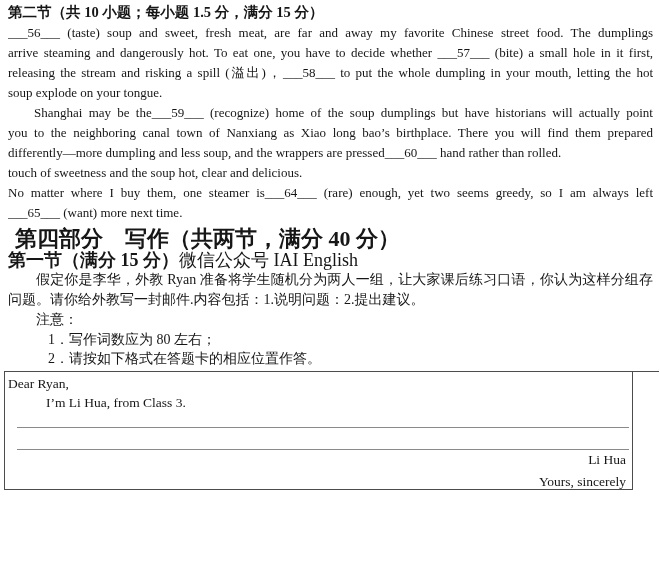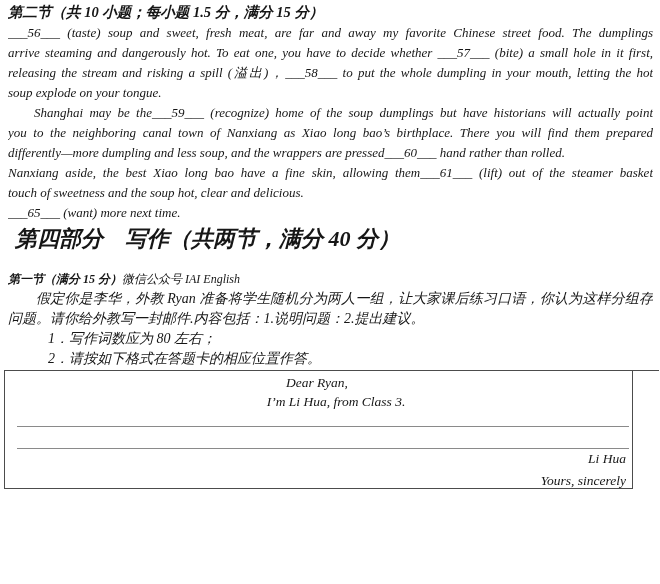--- a/index.html
+++ b/index.html
@@ -1,34 +1,34 @@
 <!DOCTYPE html>
 <html><head>
 <meta charset="utf-8">
 <style>
   html, body { margin: 0; padding: 0; background: #ffffff; }
   body {
     width: 660px; height: 584px; overflow: hidden;
     font-family: "Liberation Serif", "DejaVu Serif", serif;
     color: #161616;
   }
-  .page { padding: 2px 7px 0 8px; font-style: italic; }
+  .page { padding: 2px 7px 0 8px; }
 
   
   .h1 {
     font-weight: bold; font-size: 14.5px; line-height: 21px; height: 21px;
     white-space: nowrap; overflow: hidden;
   }
   .h2 {
     font-weight: bold; font-size: 22px; line-height: 23px; height: 23px;
     margin-top: 4px; padding-left: 7px; white-space: nowrap; overflow: hidden;
   }
   .h3 {
-    font-size: 12px; line-height: 20px; height: 20px;
-    white-space: nowrap; overflow: hidden; margin-top: 19px;
+    font-size: 18px; line-height: 20px; height: 20px;
+    white-space: nowrap; overflow: hidden;
   }
   .h3 .bold { font-weight: bold; }
 
   
   .cn {
     font-size: 14px; line-height: 20px; height: 20px;
     overflow: hidden;
   }
   .cn.small { line-height: 19.5px; height: 19.5px; }
 
@@ -49,21 +49,21 @@
     border: 1px solid #4c4c4c;
     background: #ffffff;
     height: 117px;
   }
   .top-ext {
     position: absolute; top: 0; left: 625px; width: 26px; height: 0;
     border-top: 1px solid #4c4c4c;
   }
   .box-line {
     font-size: 13.5px; line-height: 19px; height: 19px;
-    padding-left: 14px; padding-right: 6px; overflow: hidden; text-align: center;
+    padding-left: 14px; padding-right: 6px; overflow: hidden;
   }
   .box-line.first { margin-top: 2px; padding-left: 3px; }
   .box-line.opening { text-indent: 27px; }
   .wline {
     border-top: 1px solid #8a8a8a;
     margin-left: 12px; margin-right: 3px;
   }
   .wline.one { margin-top: 15px; height: 21px; }
   .wline.two { height: 0; }
   .sig { text-align: right; }
@@ -78,34 +78,35 @@
 
 
   <div>
     <div class="en j">___56___ (taste) soup and sweet, fresh meat, are far and away my favorite Chinese street food. The dumplings</div>
     <div class="en j">arrive steaming and dangerously hot. To eat one, you have to decide whether ___57___ (bite) a small hole in it first,</div>
     <div class="en j">releasing the stream and risking a spill (溢出)，___58___ to put the whole dumpling in your mouth, letting the hot</div>
     <div class="en">soup explode on your tongue.</div>
     <div class="en ind j">Shanghai may be the___59___ (recognize) home of the soup dumplings but have historians will actually point</div>
     <div class="en j">you to the neighboring canal town of Nanxiang as Xiao long bao’s birthplace. There you will find them prepared</div>
     <div class="en">differently—more dumpling and less soup, and the wrappers are pressed___60___ hand rather than rolled.</div>
-    <div class="en j">Nanxiang aside, the best Xiao long bao have a fine skin, allowing them___61___ (lift) out of the steamer basket</div>
     <div class="en">touch of sweetness and the soup hot, clear and delicious.</div>
+    <div class="en j">No matter where I buy them, one steamer is___64___ (rare) enough, yet two seems greedy, so I am always left</div>
     <div class="en">___65___ (want) more next time.</div>
   </div>
 
   <div class="h2">第四部分　写作（共两节，满分 40 分）</div>
 
   <div class="h3">
     <span class="bold">第一节（满分 15 分）</span><span>微信公众号 IAI English</span>
   </div>
 
   <div class="cn ind-sm j">假定你是李华，外教 Ryan 准备将学生随机分为两人一组，让大家课后练习口语，你认为这样分组存在</div>
   <div class="cn">问题。请你给外教写一封邮件.内容包括：1.说明问题：2.提出建议。</div>
 
+  <div class="cn small ind-sm">注意：</div>
   <div class="cn small ind-num">1．写作词数应为 80 左右；</div>
   <div class="cn small ind-num">2．请按如下格式在答题卡的相应位置作答。</div>
 
   <div class="box-wrap">
     <div class="answer-box">
       <div class="box-line first">Dear Ryan,</div>
       <div class="box-line opening">I’m Li Hua, from Class 3.</div>
       <div class="wline one"></div>
       <div class="wline two"></div>
       <div class="box-line sig">Li Hua</div>

